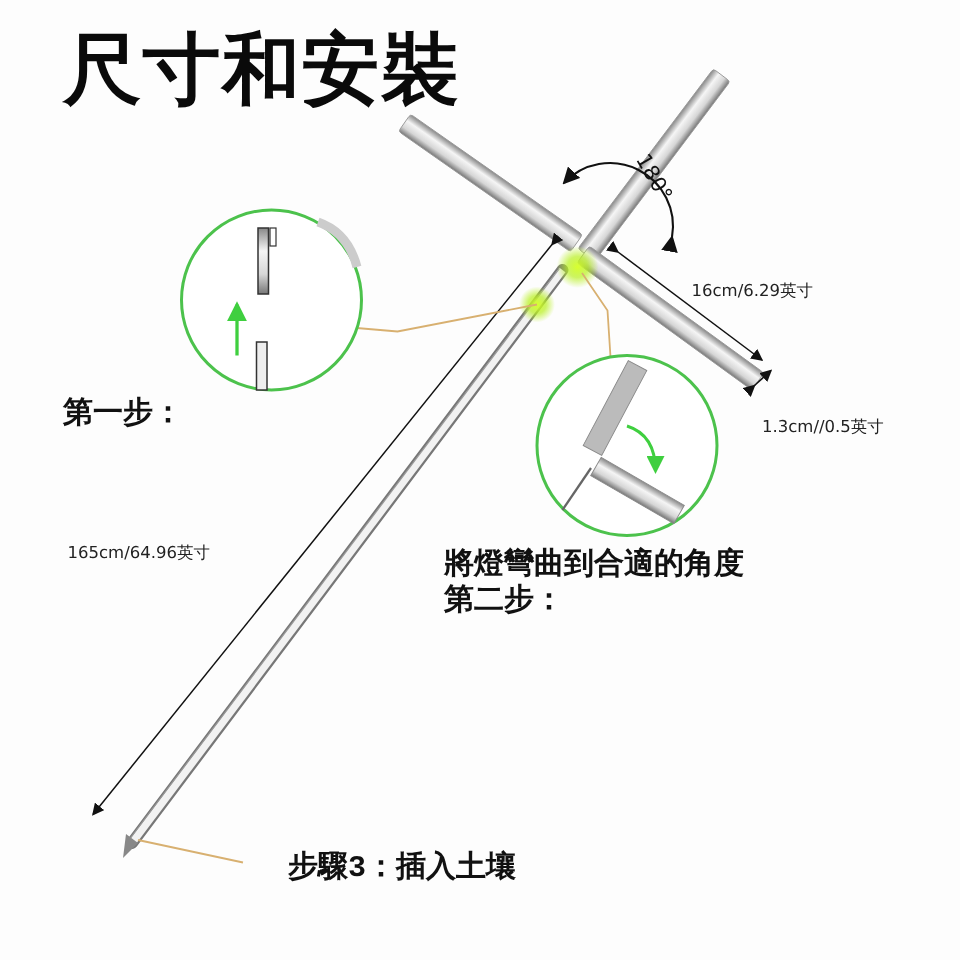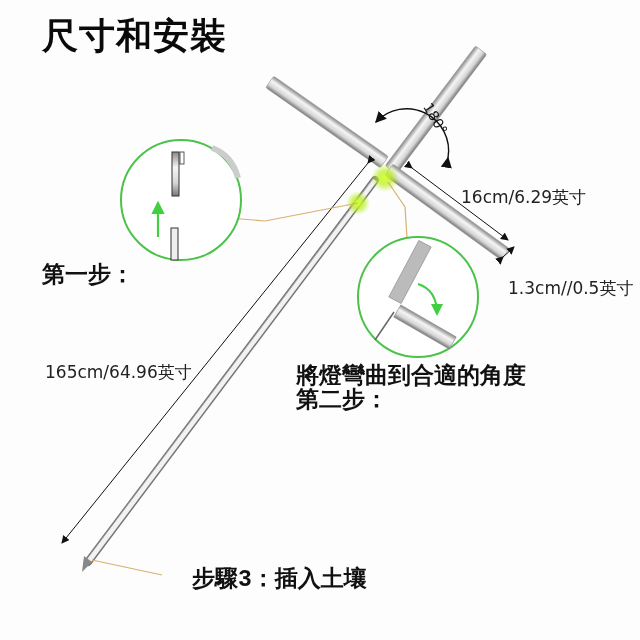--- a/index.html
+++ b/index.html
@@ -1,21 +1,21 @@
 <!DOCTYPE html>
 <html><head>
 <meta charset="utf-8">
 <style>
   html, body { margin: 0; padding: 0; }
   body { width: 640px; height: 640px; background: #fdfdfd; position: relative; overflow: hidden;
          font-family: "DejaVu Sans", "Liberation Sans", sans-serif; color: #111; }
-  .title { position: absolute; left: 42px; top: 12px; font-size: 36px; font-weight: bold; letter-spacing: 1px; color: #0a0a0a; text-align: center; }
+  .title { position: absolute; left: 42px; top: 12px; font-size: 52px; font-weight: bold; letter-spacing: 1px; color: #0a0a0a; text-align: center; }
   .label { position: absolute; white-space: nowrap; }
-  .step { font-size: 23px; font-weight: bold; line-height: 24px; color: #111; }
-  .dim { font-size: 17px; color: #222; }
+  .step { font-size: 20px; font-weight: bold; line-height: 24px; color: #111; }
+  .dim { font-size: 11px; color: #222; }
   svg.diagram { position: absolute; left: 0; top: 0; }
 </style>
 </head>
 <body>
 
 <div class="title">尺寸和安裝</div>
 
 <svg class="diagram" width="640" height="640" viewBox="0 0 640 640">
   <defs>
     <linearGradient id="metal" x1="0" y1="0" x2="0" y2="1">

